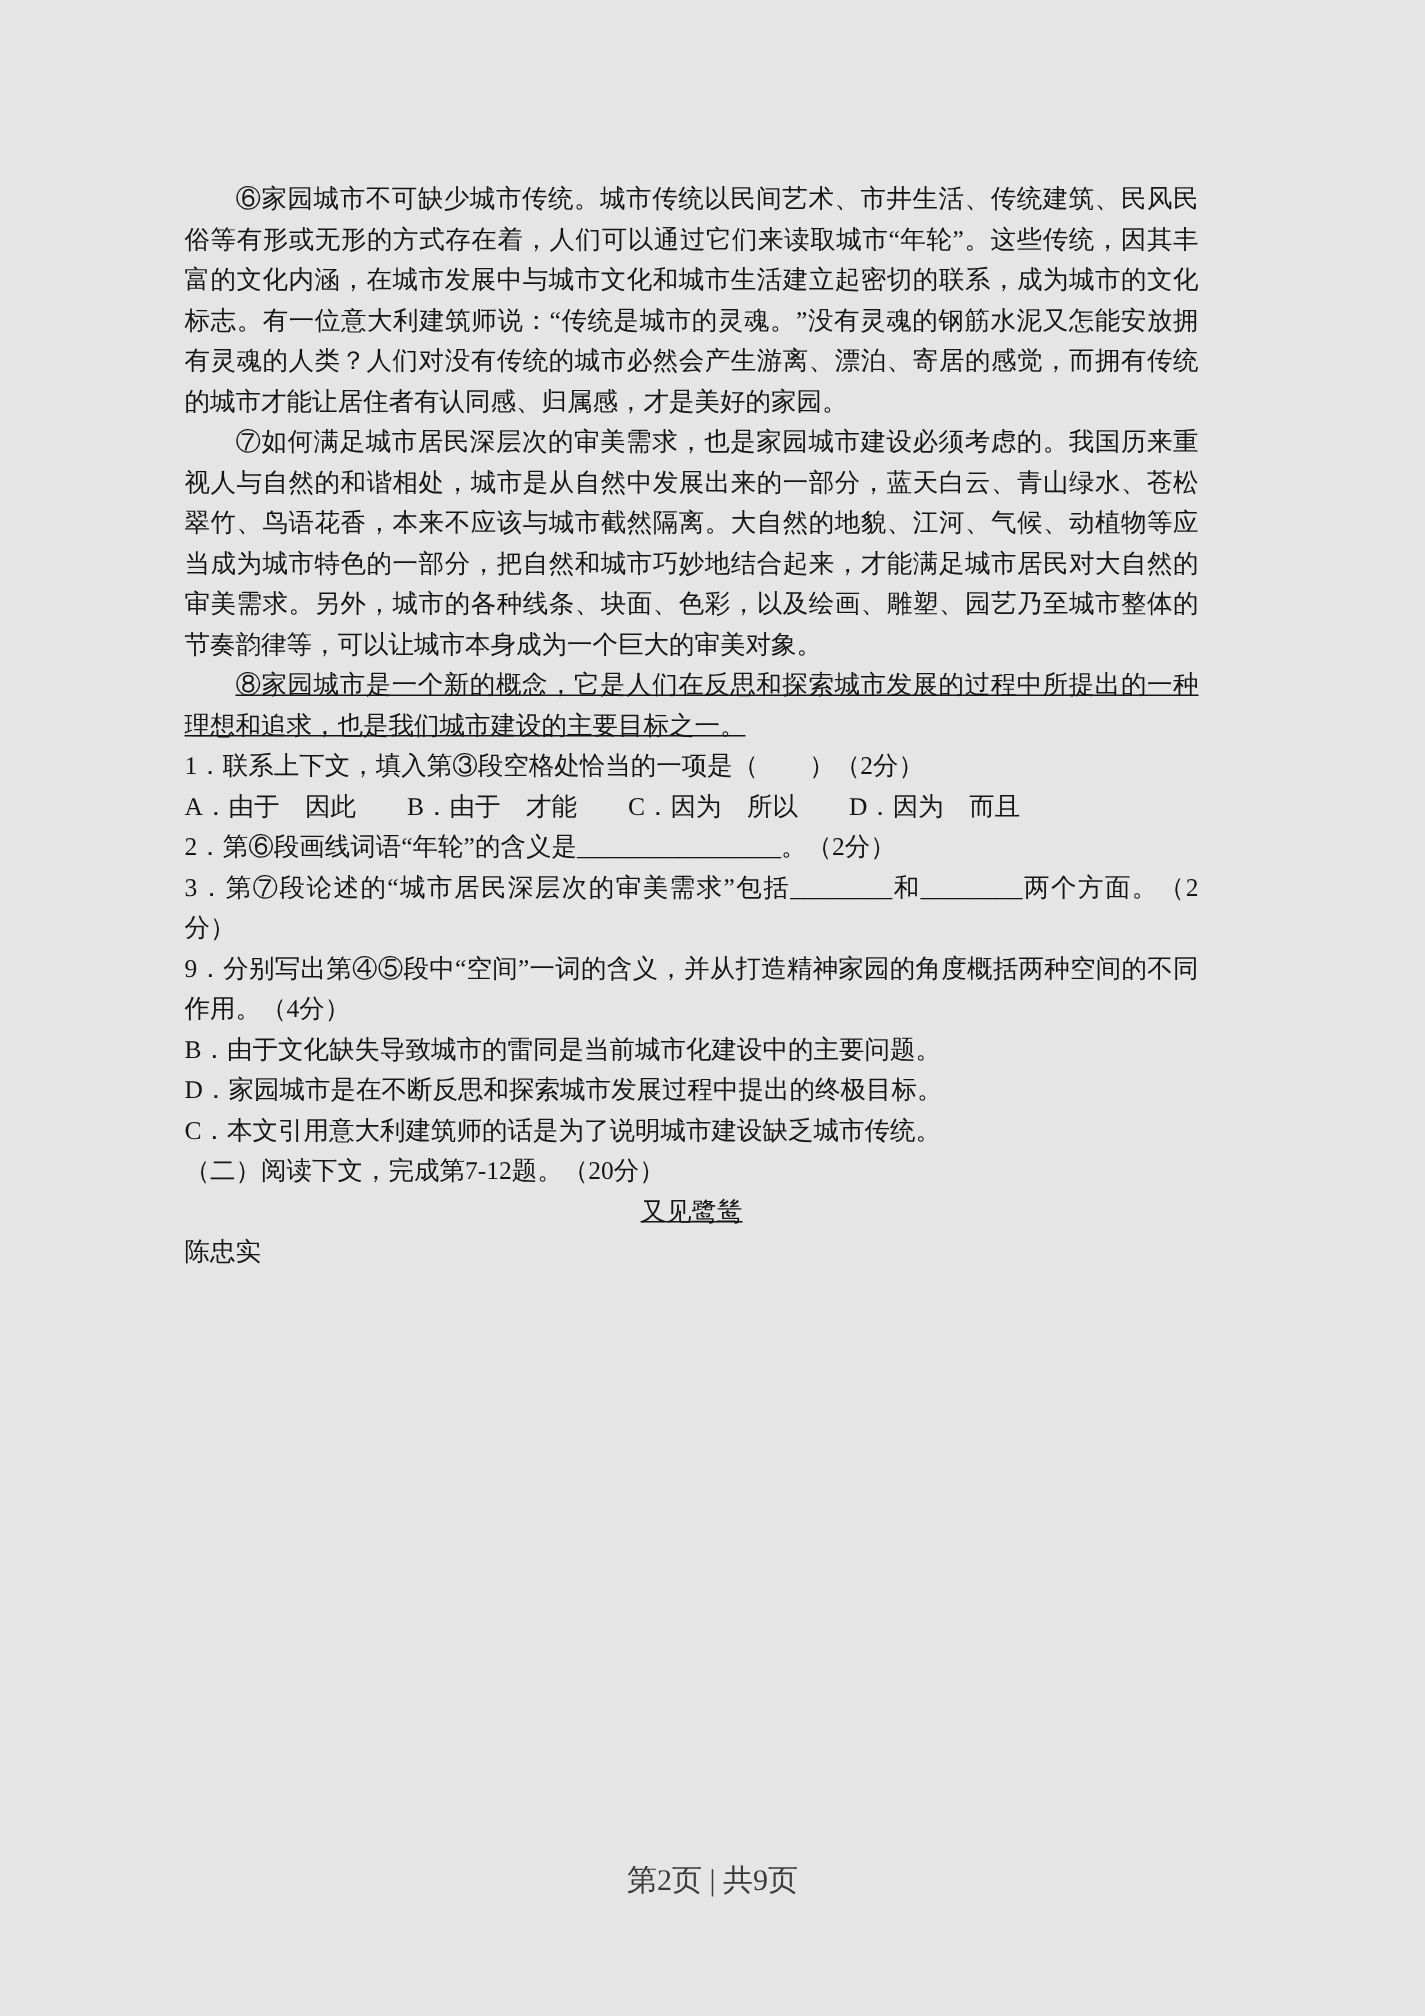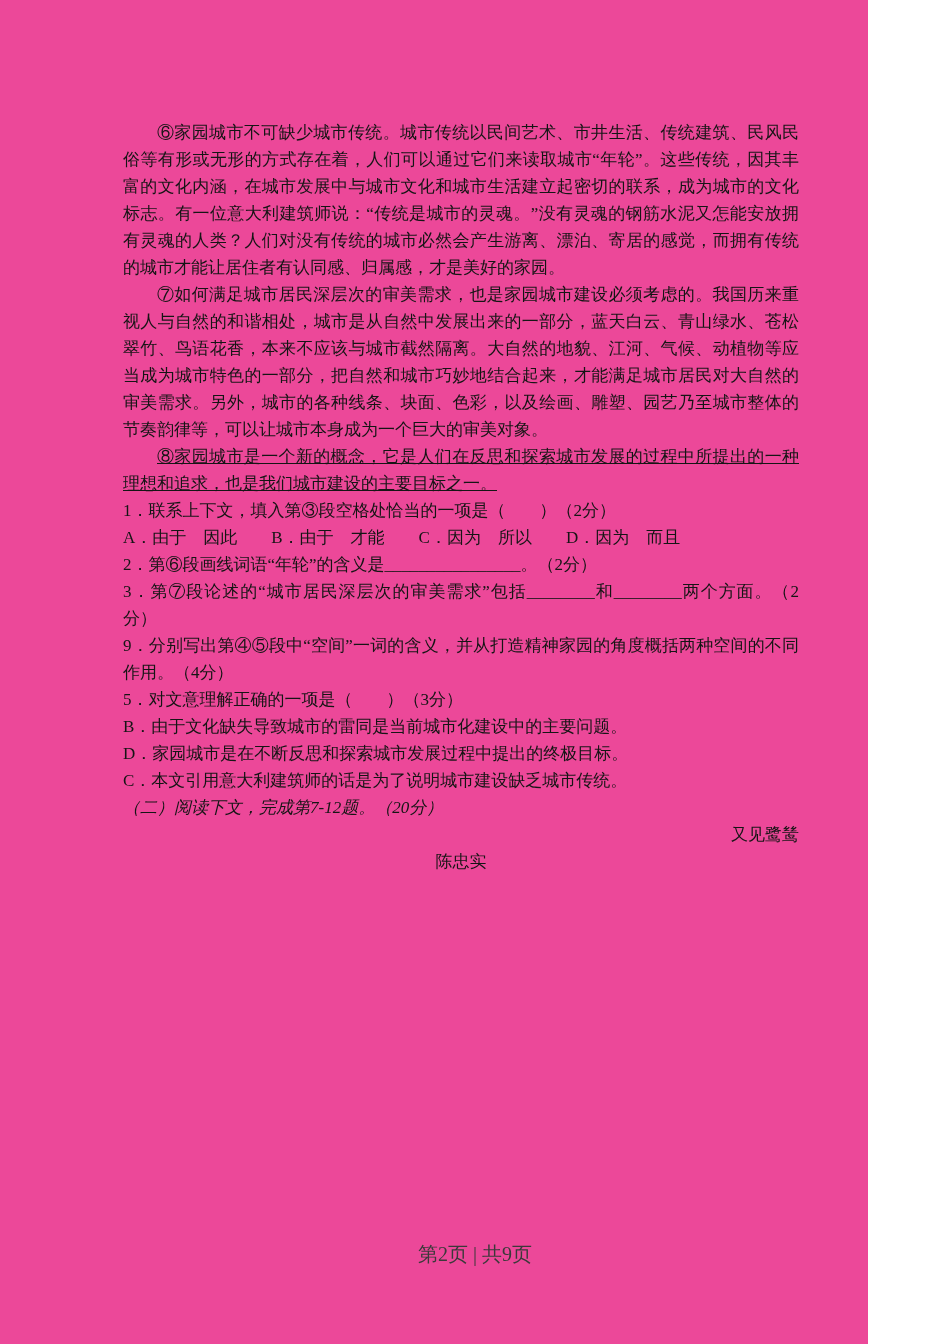--- a/index.html
+++ b/index.html
@@ -2,23 +2,23 @@
 <html lang="zh"><head>
 <meta charset="utf-8">
 <style>
   html, body {
     margin: 0;
     padding: 0;
     background: #ffffff;
   }
   .page {
     position: relative;
-    width: 868px;
+    width: 950px;
     height: 1344px;
-    background: #ec4899;
+    background: #e5e5e5;
     overflow: hidden;
     font-family: "Liberation Serif", "DejaVu Serif", serif;
     color: #151515;
   }
   .content {
     position: absolute;
     left: 123px;
     top: 119px;
     width: 676px;
     font-size: 17px;
@@ -33,23 +33,23 @@
   .p7   { margin-top: 11px; }
   .p8   { margin-top: 14px; text-decoration: underline; }
   .q1   { margin-top: 18px; }
   .q1opts { margin-top: 21px; }
   .q2   { margin-top: 16px; }
   .q3   { margin-top: 20px; font-family: Liberation Serif, serif; }
   .q4   { margin-top: 17px; }
   .q5   { margin-top: 16px; }
   .opt  { margin-top: 20px; }
   .q6   { margin-top: 20px; }
-  .sec  { margin-top: 20px; font-style: italic; }
-  .essay-title  { margin-top: 22px; padding-left: 217px; text-align: right; }
-  .essay-author { margin-top: 22px; padding-left: 269px; text-align: center; }
+  .sec  { margin-top: 20px; }
+  .essay-title  { margin-top: 22px; padding-left: 217px; text-align: center; text-decoration: underline; }
+  .essay-author { margin-top: 22px; padding-left: 269px; text-align: left; }
   .footer {
     position: absolute;
     top: 1243px;
     left: 0;
     width: 950px;
     text-align: center;
     font-size: 20px;
     line-height: 22px;
     color: #3a3a3a;
   }
@@ -63,21 +63,20 @@
     <p class="para">⑥家园城市不可缺少城市传统。城市传统以民间艺术、市井生活、传统建筑、民风民俗等有形或无形的方式存在着，人们可以通过它们来读取城市“年轮”。这些传统，因其丰富的文化内涵，在城市发展中与城市文化和城市生活建立起密切的联系，成为城市的文化标志。有一位意大利建筑师说：“传统是城市的灵魂。”没有灵魂的钢筋水泥又怎能安放拥有灵魂的人类？人们对没有传统的城市必然会产生游离、漂泊、寄居的感觉，而拥有传统的城市才能让居住者有认同感、归属感，才是美好的家园。</p>
     <p class="para p7">⑦如何满足城市居民深层次的审美需求，也是家园城市建设必须考虑的。我国历来重视人与自然的和谐相处，城市是从自然中发展出来的一部分，蓝天白云、青山绿水、苍松翠竹、鸟语花香，本来不应该与城市截然隔离。大自然的地貌、江河、气候、动植物等应当成为城市特色的一部分，把自然和城市巧妙地结合起来，才能满足城市居民对大自然的审美需求。另外，城市的各种线条、块面、色彩，以及绘画、雕塑、园艺乃至城市整体的节奏韵律等，可以让城市本身成为一个巨大的审美对象。</p>
     <p class="para p8">⑧家园城市是一个新的概念，它是人们在反思和探索城市发展的过程中所提出的一种理想和追求，也是我们城市建设的主要目标之一。</p>
 
     <p class="q1">1．联系上下文，填入第③段空格处恰当的一项是（　　）（2分）</p>
     <p class="q1opts">A．由于　因此　　B．由于　才能　　C．因为　所以　　D．因为　而且</p>
 
     <p class="q2">2．第⑥段画线词语“年轮”的含义是________________。（2分）</p>
     <p class="q3">3．第⑦段论述的“城市居民深层次的审美需求”包括________和________两个方面。（2分）</p>
     <p class="q4">9．分别写出第④⑤段中“空间”一词的含义，并从打造精神家园的角度概括两种空间的不同作用。（4分）</p>
-    <p class="q5">5．对文意理解正确的一项是（　　）（3分）</p>
 
     <p class="opt">B．由于文化缺失导致城市的雷同是当前城市化建设中的主要问题。</p>
     <p class="opt">D．家园城市是在不断反思和探索城市发展过程中提出的终极目标。</p>
     <p class="opt">C．本文引用意大利建筑师的话是为了说明城市建设缺乏城市传统。</p>
 
 
     <p class="sec">（二）阅读下文，完成第7-12题。（20分）</p>
     <p class="essay-title">又见鹭鸶</p>
     <p class="essay-author">陈忠实</p>
 

